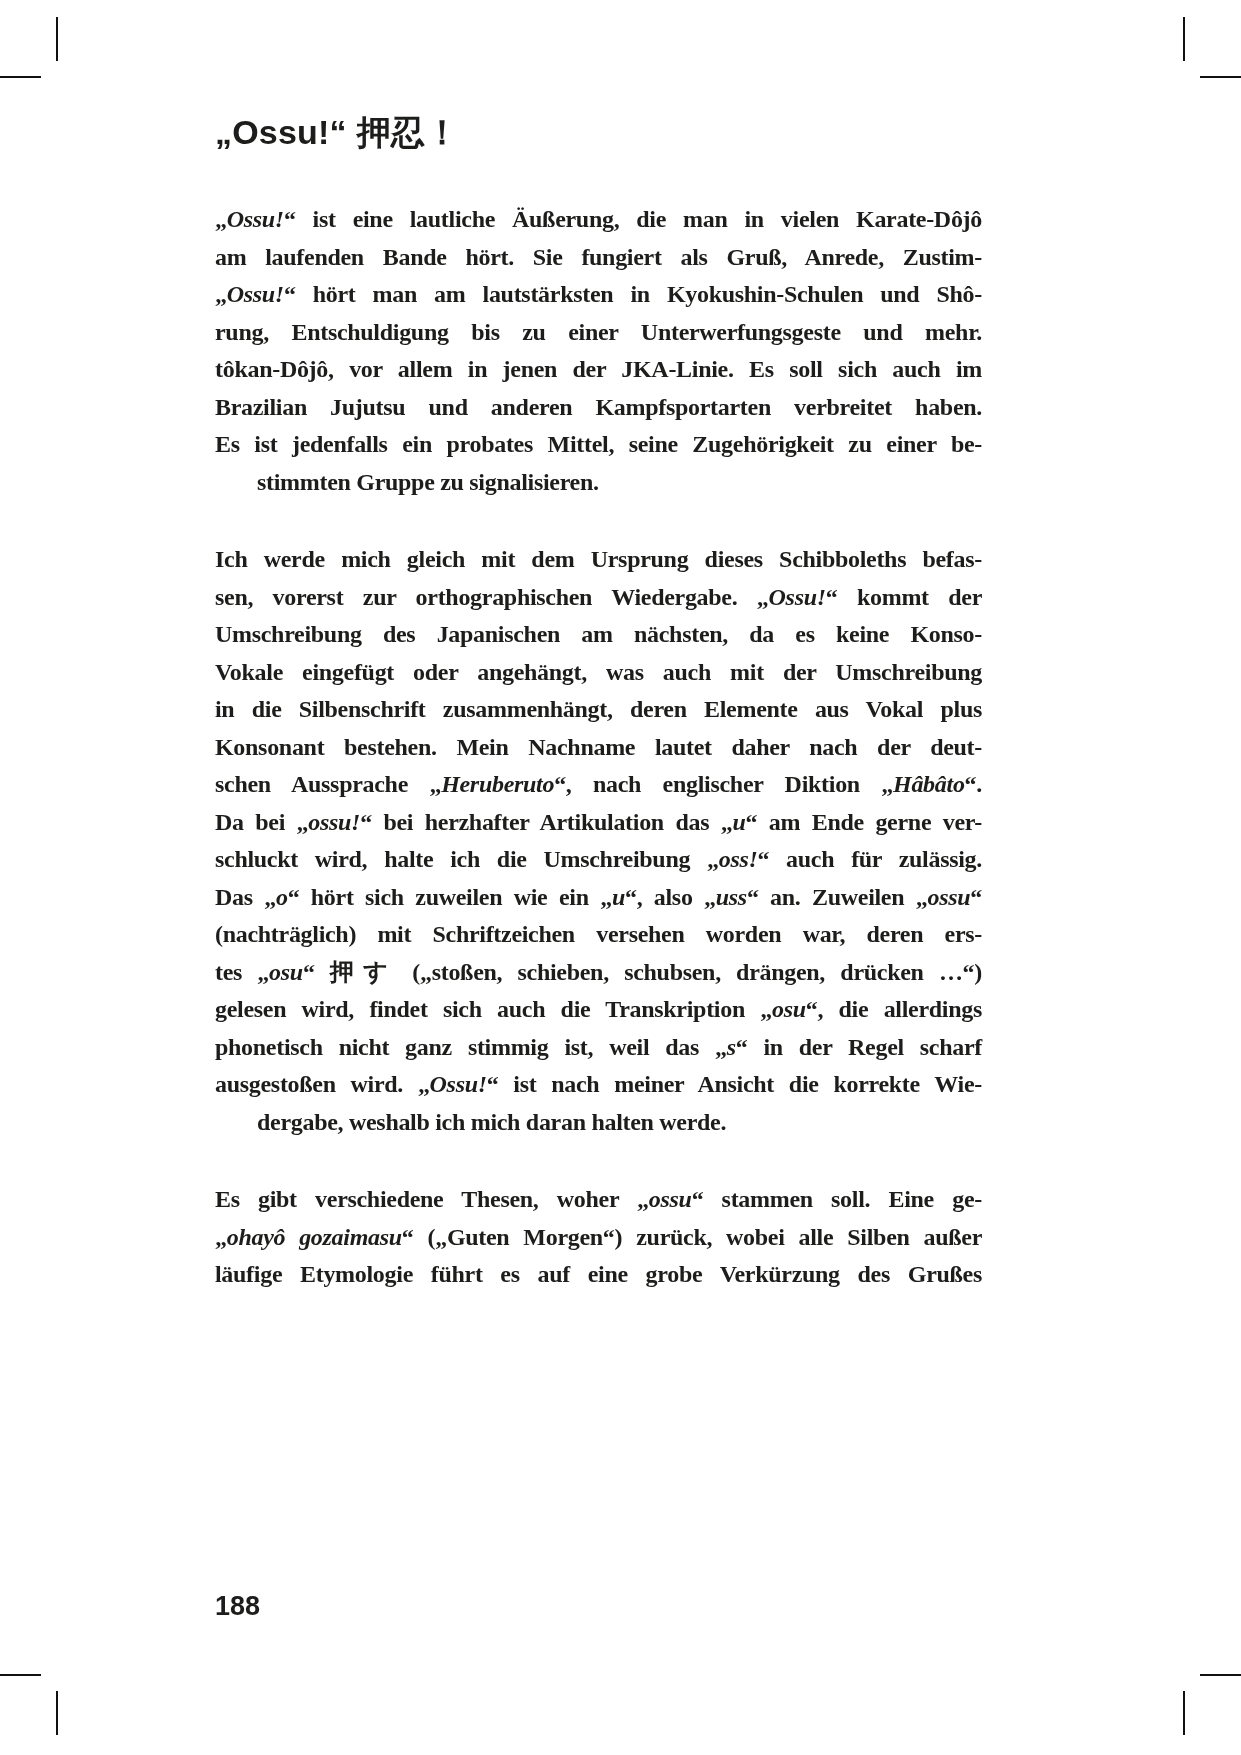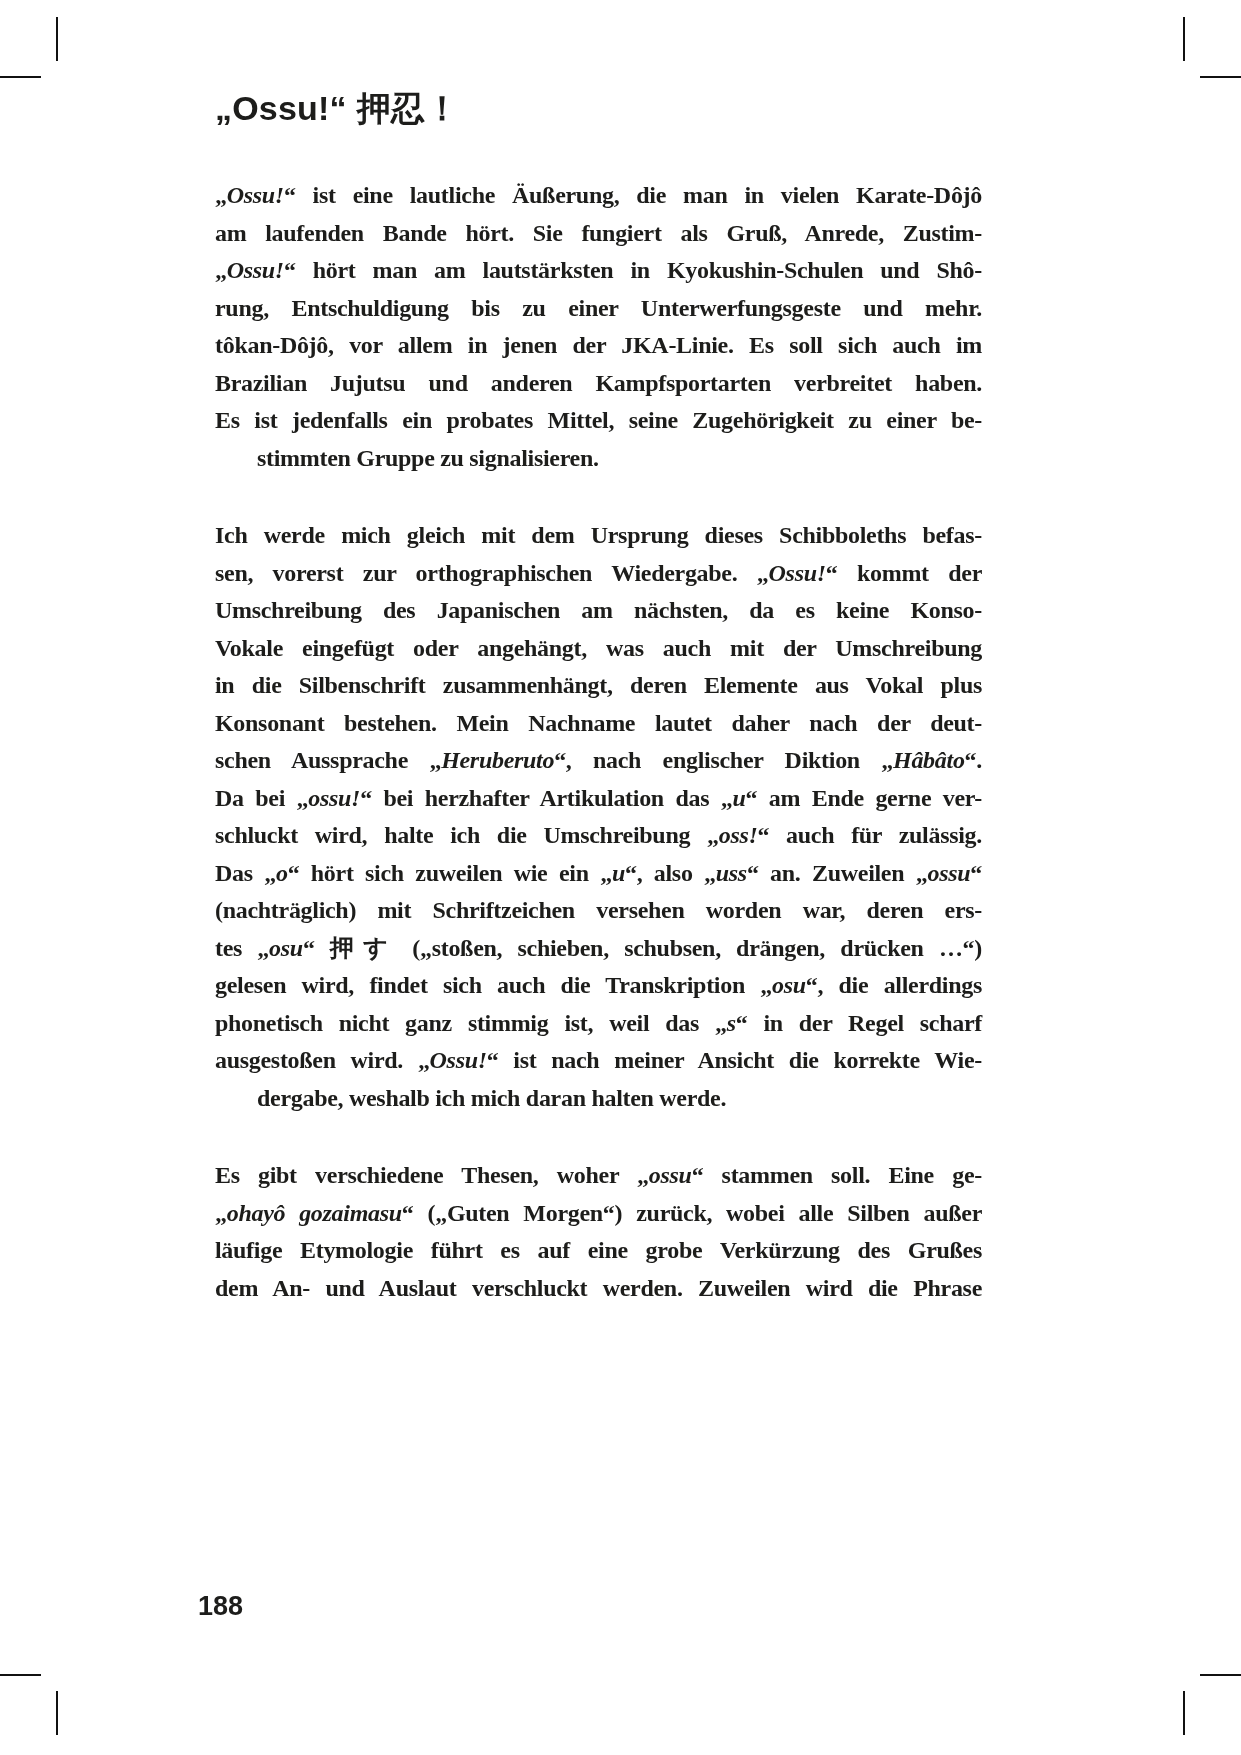--- a/index.html
+++ b/index.html
@@ -28,21 +28,21 @@
   .br-v { right: 56px; top: 1691px; height: 42px; }
 
   .content {
     position: absolute;
     left: 215px; top: 0;
     width: 767px;
     color: #1d1d1b;
   }
   h1.chapter-title {
     margin: 0;
-    padding-top: 88px;
+    padding-top: 112px;
     font-family: "Liberation Sans", "DejaVu Sans", sans-serif;
     font-weight: bold;
     font-size: 34px;
     line-height: 41px;
     letter-spacing: 0.2px;
     color: #1d1d1b;
   }
   h1 .title-kanji {
     font-weight: 600;
     margin-left: 10px;
@@ -60,21 +60,21 @@
     white-space: nowrap;
     font-weight: bold;
   }
   .line.last {
     text-align-last: left;
     margin-left: 42px;
   }
   .it { font-style: italic; }
   .page-number {
     position: absolute;
-    left: 198px; top: 1591px;
+    left: 215px; top: 1591px;
     font-family: "Liberation Sans", "DejaVu Sans", sans-serif;
     font-weight: bold;
     font-size: 27px;
     color: #1d1d1b;
   }
 </style>
 </head>
 <body>
 
 <div class="page">
@@ -117,19 +117,18 @@
         <div class="line"><span>tes „</span><span class="it">osu</span><span>“ 押す („stoßen, schieben, schubsen, drängen, drücken …“)</span></div>
         <div class="line"><span>gelesen wird, findet sich auch die Transkription „</span><span class="it">osu</span><span>“, die allerdings</span></div>
         <div class="line"><span>phonetisch nicht ganz stimmig ist, weil das „</span><span class="it">s</span><span>“ in der Regel scharf</span></div>
         <div class="line"><span>ausgestoßen wird. „</span><span class="it">Ossu!</span><span>“ ist nach meiner Ansicht die korrekte Wie-</span></div>
         <div class="line last"><span>dergabe, weshalb ich mich daran halten werde.</span></div>
       </div>
     <div class="paragraph">
         <div class="line"><span>Es gibt verschiedene Thesen, woher „</span><span class="it">ossu</span><span>“ stammen soll. Eine ge-</span></div>
         <div class="line"><span>„</span><span class="it">ohayô gozaimasu</span><span>“ („Guten Morgen“) zurück, wobei alle Silben außer</span></div>
         <div class="line"><span>läufige Etymologie führt es auf eine grobe Verkürzung des Grußes</span></div>
-        <div class="line"><span>dem An- und Auslaut verschluckt werden. Zuweilen wird die Phrase</span></div>
       </div>
   </div>
 
   <div class="page-number">188</div>
 
 </div>
 
 </body></html>

